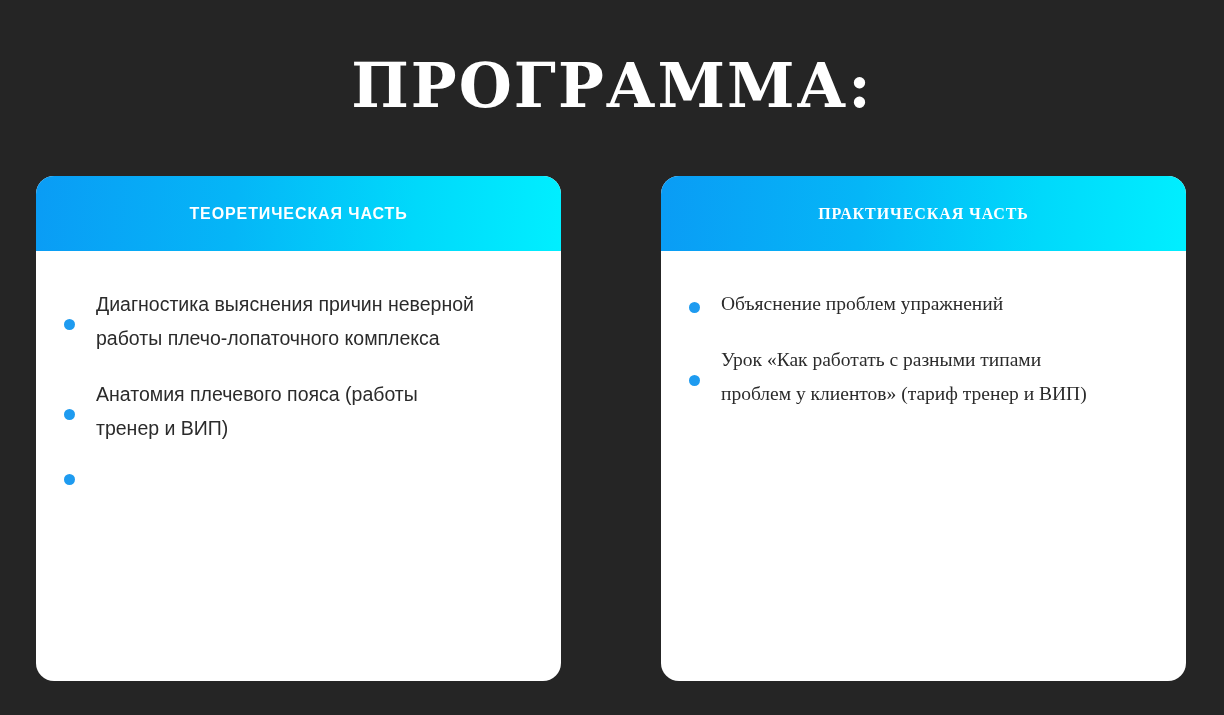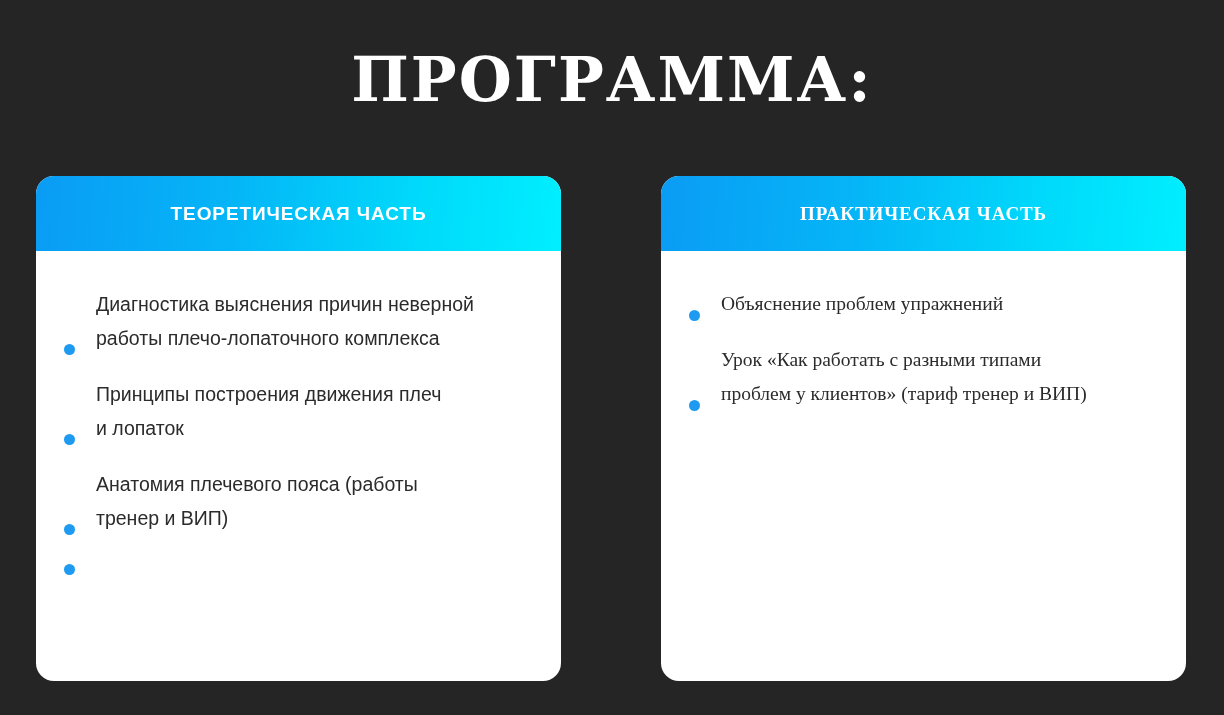--- a/index.html
+++ b/index.html
@@ -18,21 +18,21 @@
 
   .page {
     position: relative;
     width: 1224px;
     height: 715px;
   }
 
   
   .page-title {
     position: absolute;
-    top: 44px;
+    top: 50px;
     left: 0;
     width: 1224px;
     text-align: center;
     font-family: "DejaVu Serif", "Liberation Serif", serif;
     font-weight: bold;
     font-size: 61px;
     line-height: 72px;
     letter-spacing: 2px;
     color: #ffffff;
     white-space: nowrap;
@@ -56,40 +56,40 @@
   .card-header {
     height: 75px;
     min-height: 75px;
     display: flex;
     align-items: center;
     justify-content: center;
     background: linear-gradient(95deg, #0a9cf5 0%, #05b6f7 38%, #00d9fb 72%, #00efff 100%);
   }
   .card-header-text {
     color: #ffffff;
-    font-size: 19px;
+    font-size: 16px;
     font-weight: bold;
     letter-spacing: 0.9px;
     text-transform: uppercase;
     white-space: nowrap;
   }
 
   .card-body {
     flex: 1 1 auto;
     padding: 36px 28px 20px 28px;
   }
 
   .bullet-list {
     list-style: none;
     margin: 0;
     padding: 0;
   }
   .bullet-item {
     display: flex;
-    align-items: flex-end;
+    align-items: center;
     margin-bottom: 22px;
   }
   .bullet-item:last-child { margin-bottom: 0; }
 
   .bullet-dot {
     flex: 0 0 auto;
     width: 11px;
     height: 11px;
     border-radius: 50%;
     background: #1e9bf0;
@@ -117,25 +117,20 @@
     </div>
     <div class="card-body">
       <ul class="bullet-list">
         <li class="bullet-item">
           <span class="bullet-dot"></span>
           <span class="bullet-text">Диагностика выяснения причин неверной
 работы плечо-лопаточного комплекса</span>
         </li>
         <li class="bullet-item">
           <span class="bullet-dot"></span>
-          <span class="bullet-text">Принципы построения движения плеч
-и лопаток</span>
-        </li>
-        <li class="bullet-item">
-          <span class="bullet-dot"></span>
           <span class="bullet-text">Анатомия плечевого пояса (работы
 тренер и ВИП)</span>
         </li>
         <li class="bullet-item">
           <span class="bullet-dot"></span>
         </li>
       </ul>
     </div>
   </div>
 

